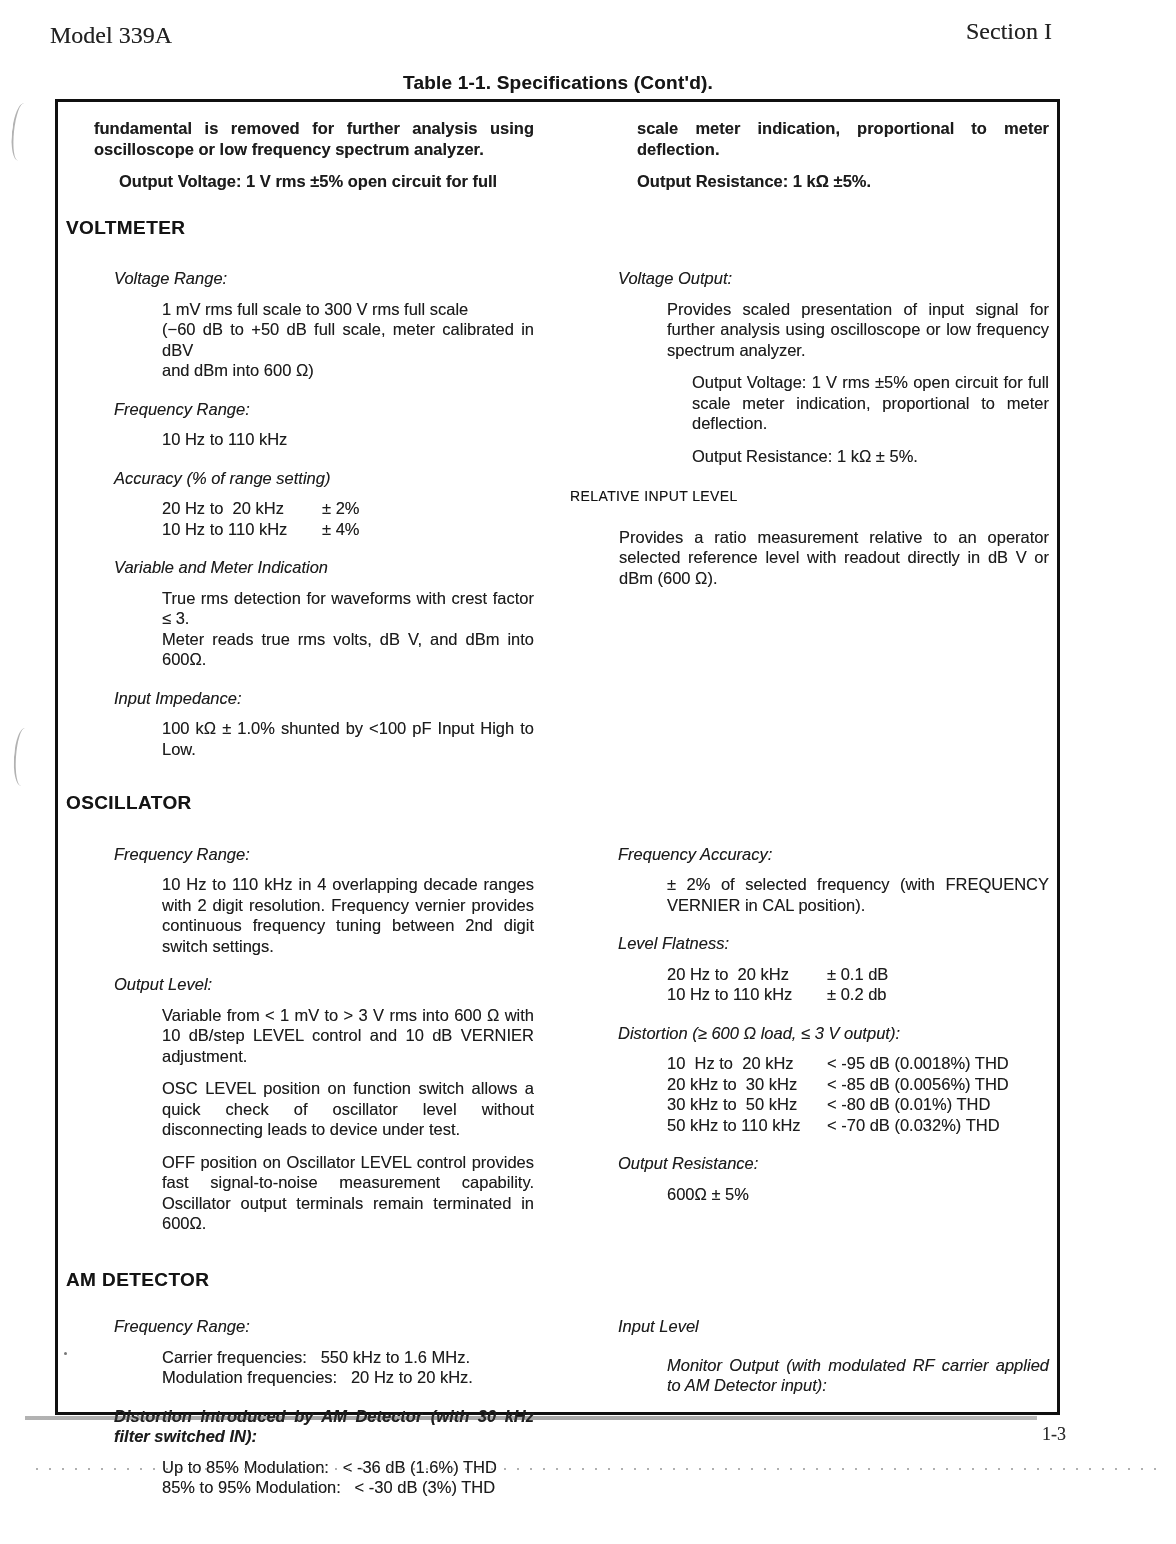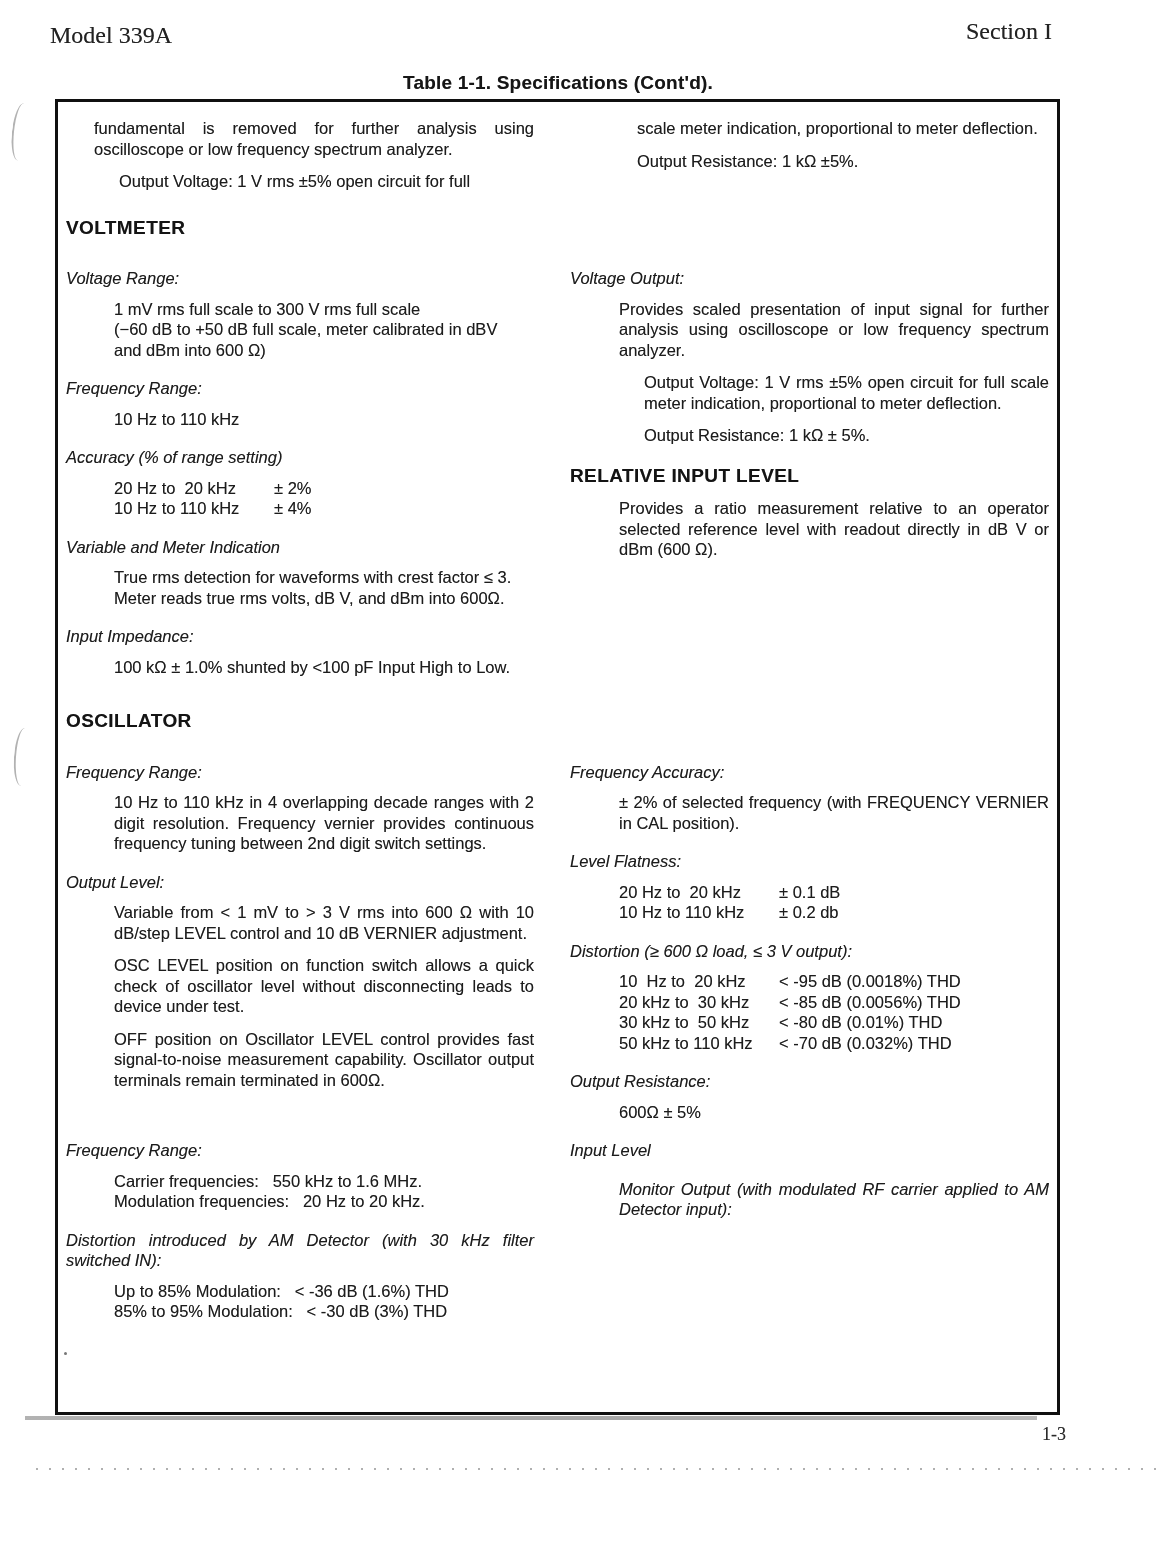--- a/index.html
+++ b/index.html
@@ -58,27 +58,27 @@
     width:1005px;height:1316px;
     border:3px solid #101010;
     box-sizing:border-box;
     padding:16px 8px 0 8px;
     font-size:16.5px;line-height:20.5px;
   }
   .band{display:flex;}
   .colL{width:468px;flex:none;}
   .colR{flex:1;margin-left:36px;}
 
-  .p{margin:0;text-align:justify;white-space:pre-wrap;}
+  .p{margin:0;text-align:justify;white-space:pre-wrap;font-weight:bold;}
   .mt12{margin-top:12px;}
   .ind28{margin-left:28px;}
   .ind53{margin-left:53px;}
   .ind67{margin-left:67px;}
 
-  .item{margin-bottom:18px;}
+  .item{margin-bottom:18px;margin-left:48px;}
   .label{font-style:italic;margin-bottom:10px;}
   .val{margin-left:48px;text-align:justify;white-space:pre-wrap;}
   .colR .val{margin-left:49px;}
   .colR .val2{margin-left:74px;text-align:justify;white-space:pre-wrap;}
   .gap12{margin-top:12px;}
   .gap14{margin-top:14px;}
 
   .rows{margin-left:48px;}
   .colR .rows{margin-left:49px;}
   .r{display:flex;}
@@ -86,22 +86,22 @@
   .c2{white-space:pre;}
 
   .sechead{
     margin:26px 0 30px 0;
     text-align:left;
     font-size:19px;font-weight:700;letter-spacing:.4px;color:#141414;
   }
   .h-osc{margin:16px 0 30px 0;}
   .h-am{margin:18px 0 26px 0;}
   .subhead{
-    font-size:19px;font-weight:700;letter-spacing:.4px;color:#141414;
-    margin:20px 0 12px 0;
+    font-size:14px;font-weight:400;letter-spacing:.4px;color:#141414;
+    margin:20px 0 20px 0;
   }
   .lbl-ital{font-style:italic;}
 </style>
 </head>
 <body>
 
 <div class="page">
 
   <div class="hdr-left">Model 339A</div>
   <div class="hdr-right">Section I</div>
@@ -230,20 +230,21 @@
             </div>
           </div>
         </div>
         <div class="item">
           <div class="label">Output Resistance:</div>
           <div class="val">600Ω ± 5%</div>
         </div>
       </div>
     </div>
 
+    <div class="sechead h-am">AM DETECTOR</div>
 
     <div class="band">
       <div class="colL">
         <div class="item">
           <div class="label">Frequency Range:</div>
           <div class="val">Carrier frequencies:   550 kHz to 1.6 MHz.
 Modulation frequencies:   20 Hz to 20 kHz.</div>
         </div>
         <div class="item">
           <div class="label p">Distortion introduced by AM Detector (with 30 kHz filter switched IN):</div>

